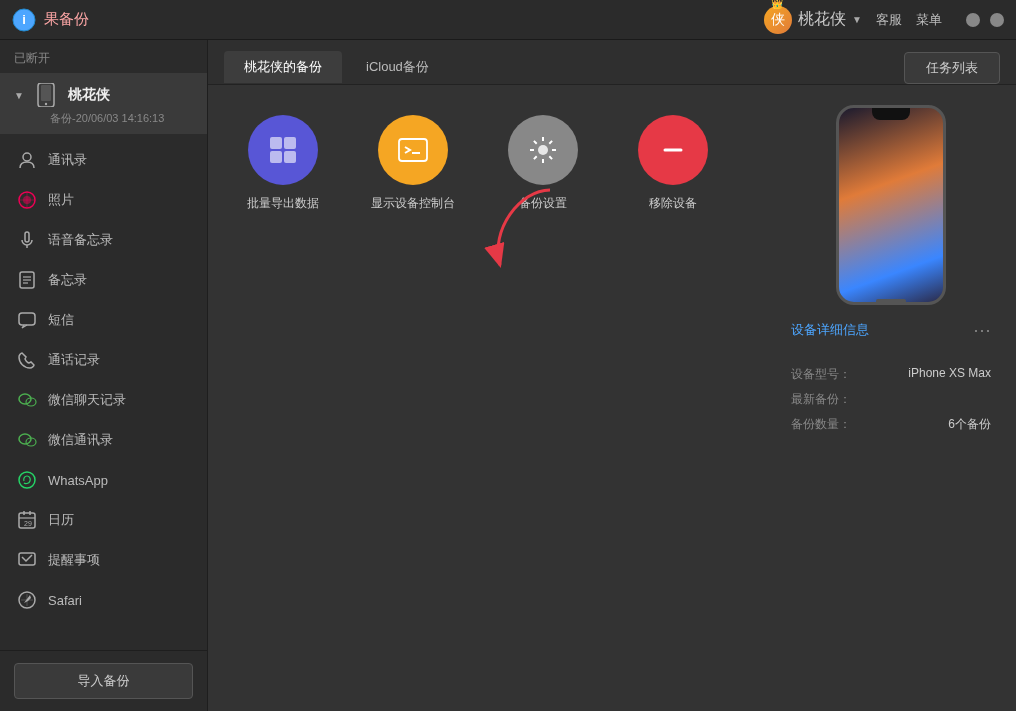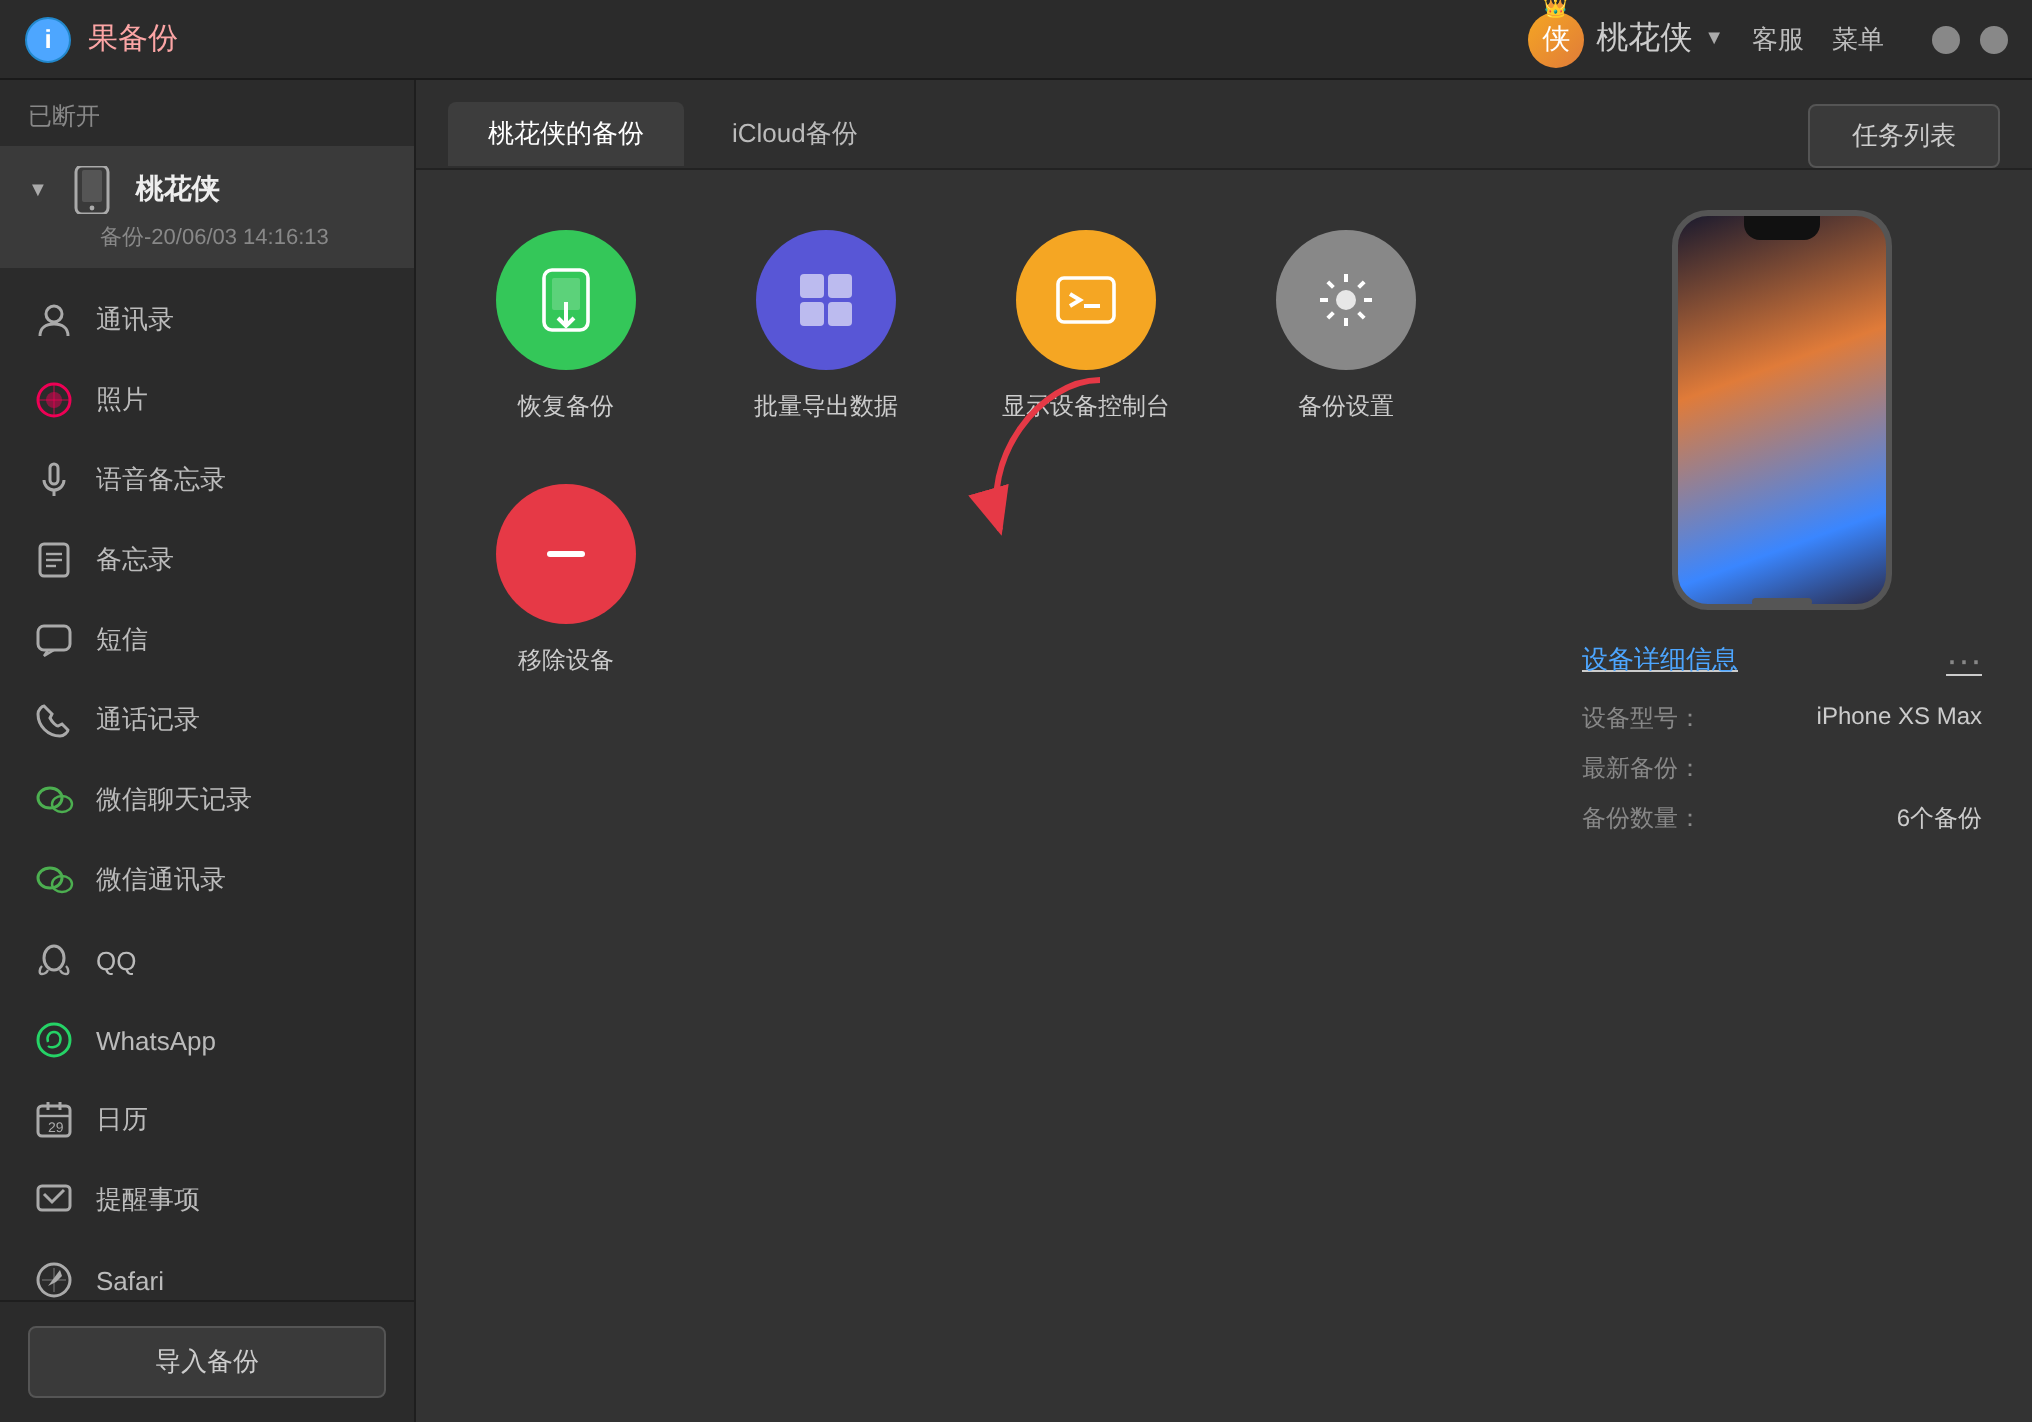--- a/index.html
+++ b/index.html
@@ -278,22 +278,21 @@
       transform: translateX(-50%);
       width: 30px;
       height: 4px;
       background: #555;
       border-radius: 2px;
     }
     .device-info-header {
       display: flex;
       align-items: flex-start;
       justify-content: space-between;
-      margin-bottom: 12px;
-      text-decoration: underline;
+      margin-bottom: 27px;
     }
     .device-info-title {
       font-size: 13px;
       color: #4da6ff;
     }
     .dots-btn {
       font-size: 18px;
       color: #888;
       cursor: pointer;
       line-height: 1;
@@ -446,29 +445,20 @@
           <svg width="20" height="20" viewBox="0 0 20 20">
               <ellipse cx="8" cy="9" rx="6" ry="5" fill="none" stroke="#4caf50" stroke-width="1.5"></ellipse>
               <ellipse cx="14" cy="12" rx="5" ry="4" fill="none" stroke="#4caf50" stroke-width="1.2"></ellipse>
             </svg>
         </span>
         <span>微信通讯录</span>
       </div>
       <div class="nav-item">
         <span class="nav-icon">
           <svg width="20" height="20" viewBox="0 0 20 20">
-              <ellipse cx="10" cy="9" rx="5" ry="6" fill="none" stroke="#aaa" stroke-width="1.5"></ellipse>
-              <path d="M4 13c-1 1-2 4 0 4s3-2 3-2M16 13c1 1 2 4 0 4s-3-2-3-2" fill="none" stroke="#aaa" stroke-width="1.2"></path>
-            </svg>
-        </span>
-        <span>QQ</span>
-      </div>
-      <div class="nav-item">
-        <span class="nav-icon">
-          <svg width="20" height="20" viewBox="0 0 20 20">
               <circle cx="10" cy="10" r="8" fill="none" stroke="#25d366" stroke-width="1.5"></circle>
               <path d="M7 13c1 1 5 1 6-2s-1-5-3-5-4 2-3 5" fill="none" stroke="#25d366" stroke-width="1.2"></path>
             </svg>
         </span>
         <span>WhatsApp</span>
       </div>
       <div class="nav-item">
         <span class="nav-icon">
           <svg width="20" height="20" viewBox="0 0 20 20">
               <rect x="2" y="3" width="16" height="15" rx="2" fill="none" stroke="#aaa" stroke-width="1.5"></rect>
@@ -524,31 +514,20 @@
             <polygon points="0 0, 8 3.5, 0 7" fill="#e63946"></polygon>
           </marker>
         </defs>
         <path d="M90,10 C60,10 30,50 40,85" fill="none" stroke="#e63946" stroke-width="3" marker-end="url(#arrowhead)"></path>
       </svg>
 
       <div style="padding:30px 20px;flex:1;">
         <div class="actions-grid">
 
 
-          <div class="action-item">
-            <div class="action-icon-wrap" style="background:#34c759;">
-              <svg width="38" height="38" viewBox="0 0 38 38">
-                <rect x="8" y="4" width="22" height="30" rx="4" fill="none" stroke="white" stroke-width="1.8"></rect>
-                <rect x="12" y="8" width="14" height="16" rx="1" fill="rgba(255,255,255,0.2)"></rect>
-                <polyline points="15,28 19,32 23,28" fill="none" stroke="white" stroke-width="2"></polyline>
-                <line x1="19" y1="20" x2="19" y2="32" stroke="white" stroke-width="2"></line>
-              </svg>
-            </div>
-            <span class="action-label">恢复备份</span>
-          </div>
 
           <div class="action-item">
             <div class="action-icon-wrap" style="background:#5856d6;">
               <svg width="38" height="38" viewBox="0 0 38 38">
                 <rect x="6" y="6" width="12" height="12" rx="2" fill="white" opacity="0.6"></rect>
                 <rect x="20" y="6" width="12" height="12" rx="2" fill="white" opacity="0.6"></rect>
                 <rect x="6" y="20" width="12" height="12" rx="2" fill="white" opacity="0.6"></rect>
                 <rect x="20" y="20" width="12" height="12" rx="2" fill="white" opacity="0.6"></rect>
               </svg>
             </div>

